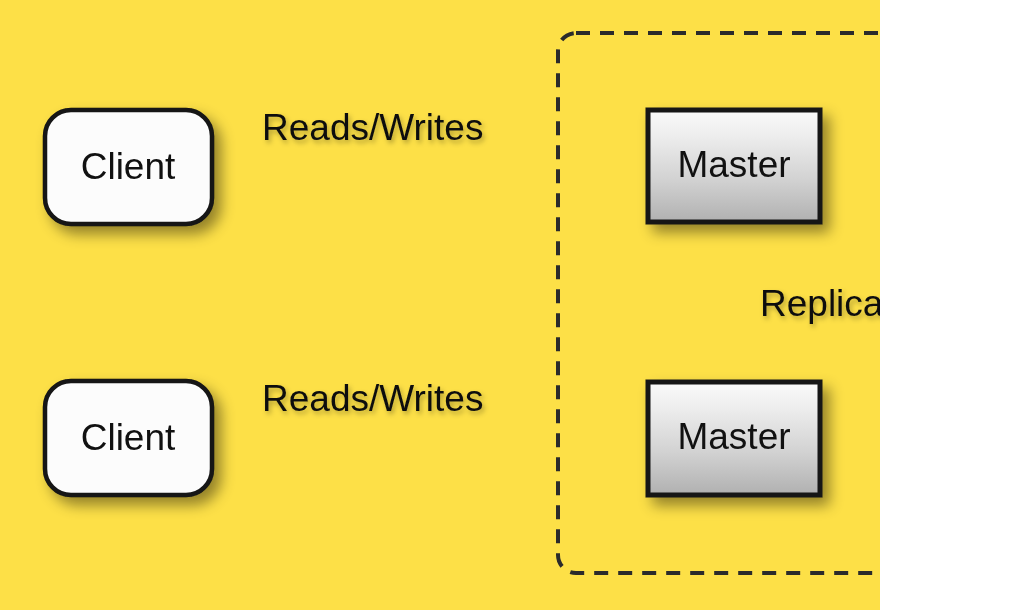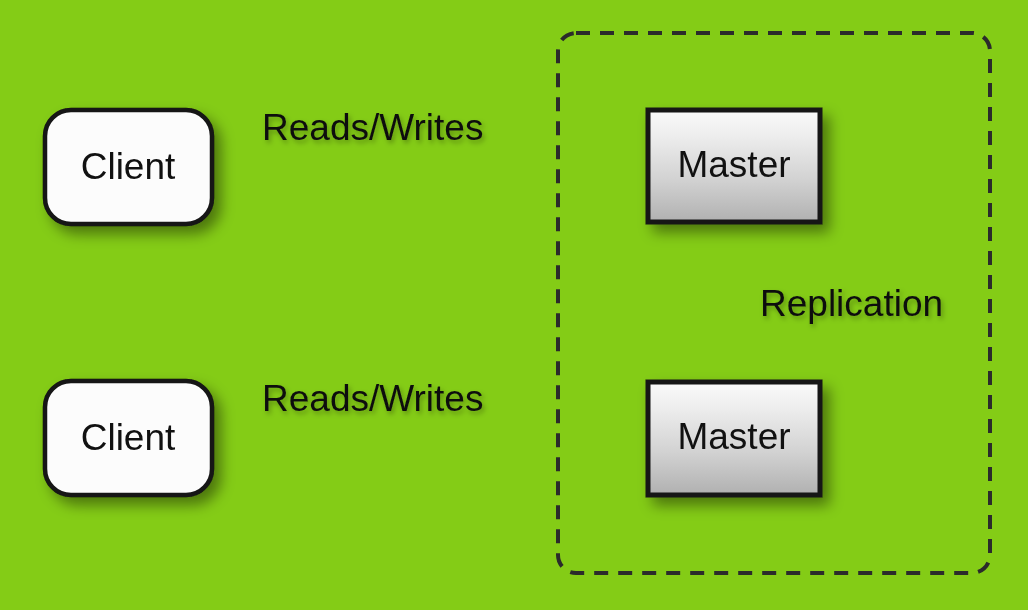--- a/index.html
+++ b/index.html
@@ -5,23 +5,23 @@
   html, body {
     margin: 0;
     padding: 0;
     background: #ffffff;
   }
   body {
     font-family: "Liberation Sans", sans-serif;
   }
   #stage {
     position: relative;
-    width: 1028px;
+    width: 880px;
     height: 610px;
-    background: #84cc16;
+    background: #fde047;
     overflow: hidden;
   }
   #diagram-svg {
     position: absolute;
     left: 0;
     top: 0;
     width: 1028px;
     height: 610px;
     display: block;
   }

